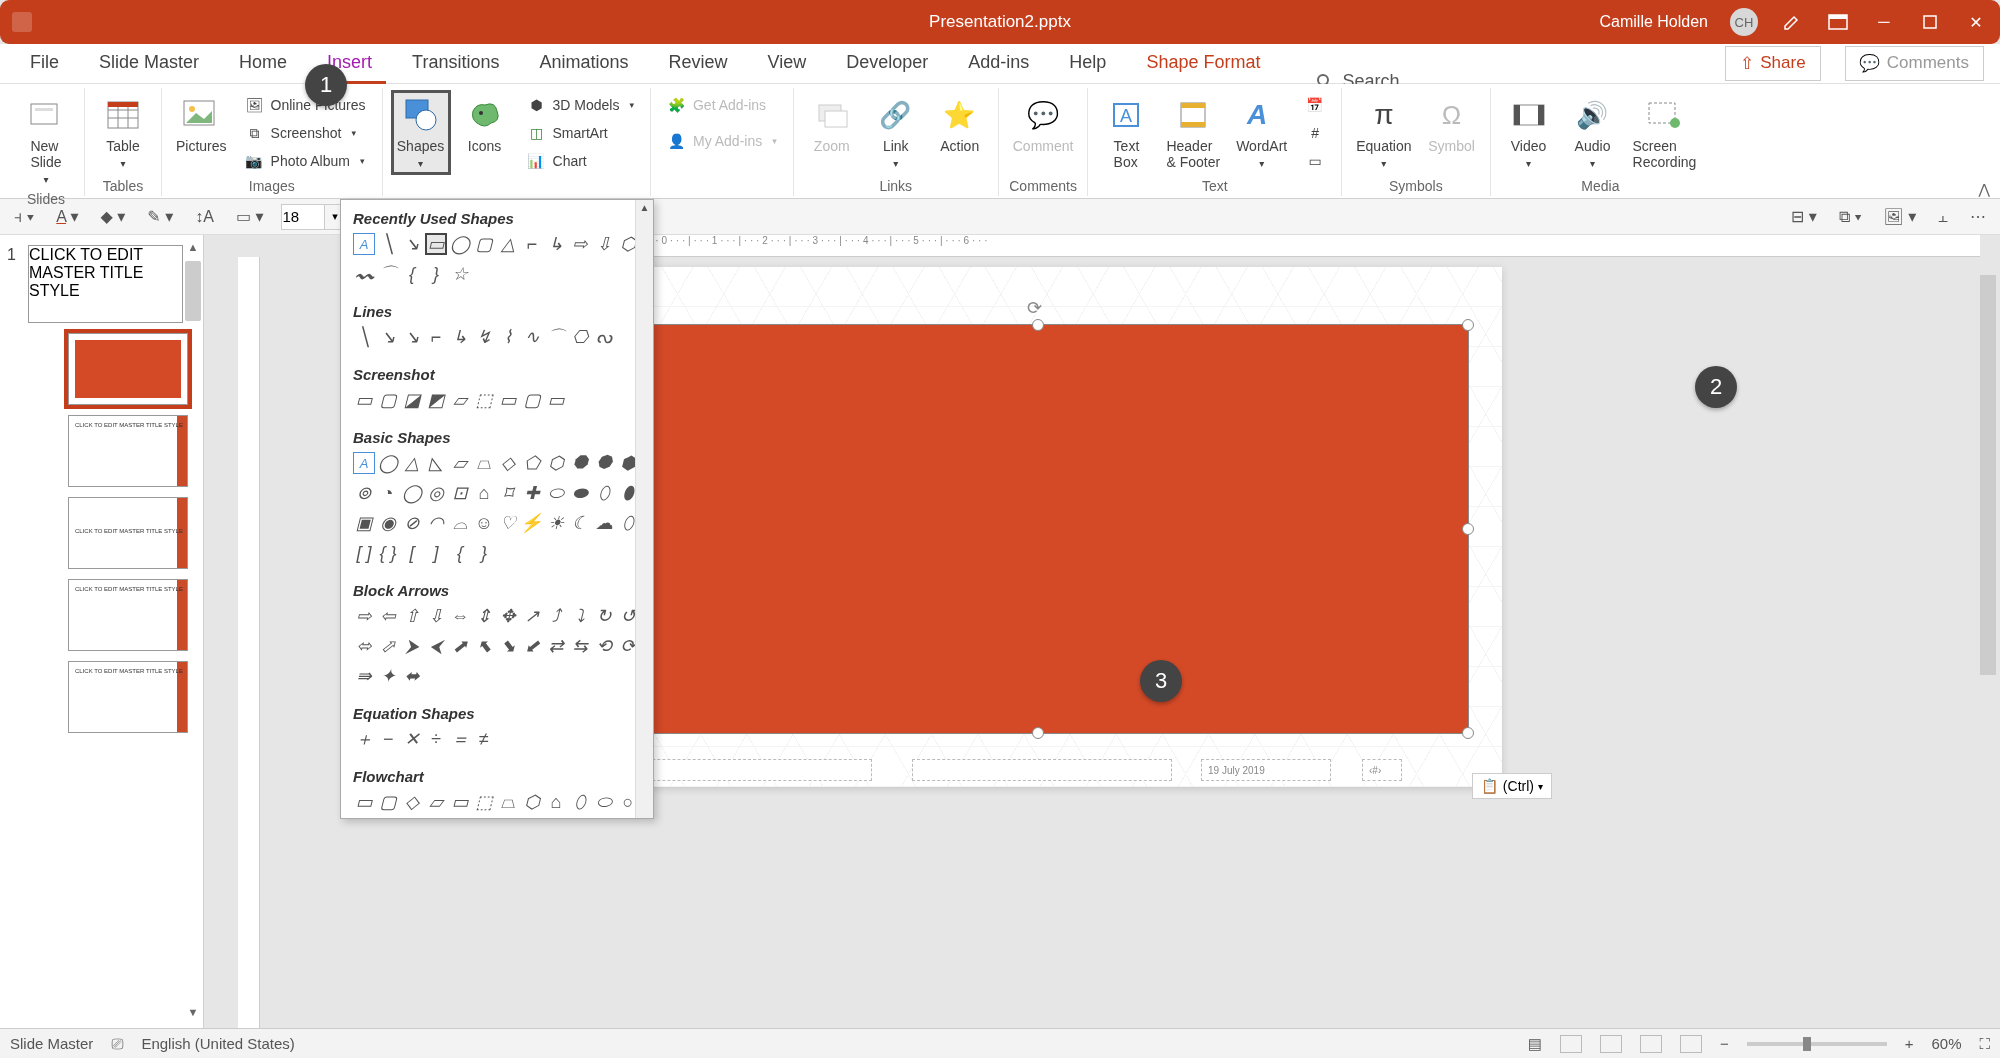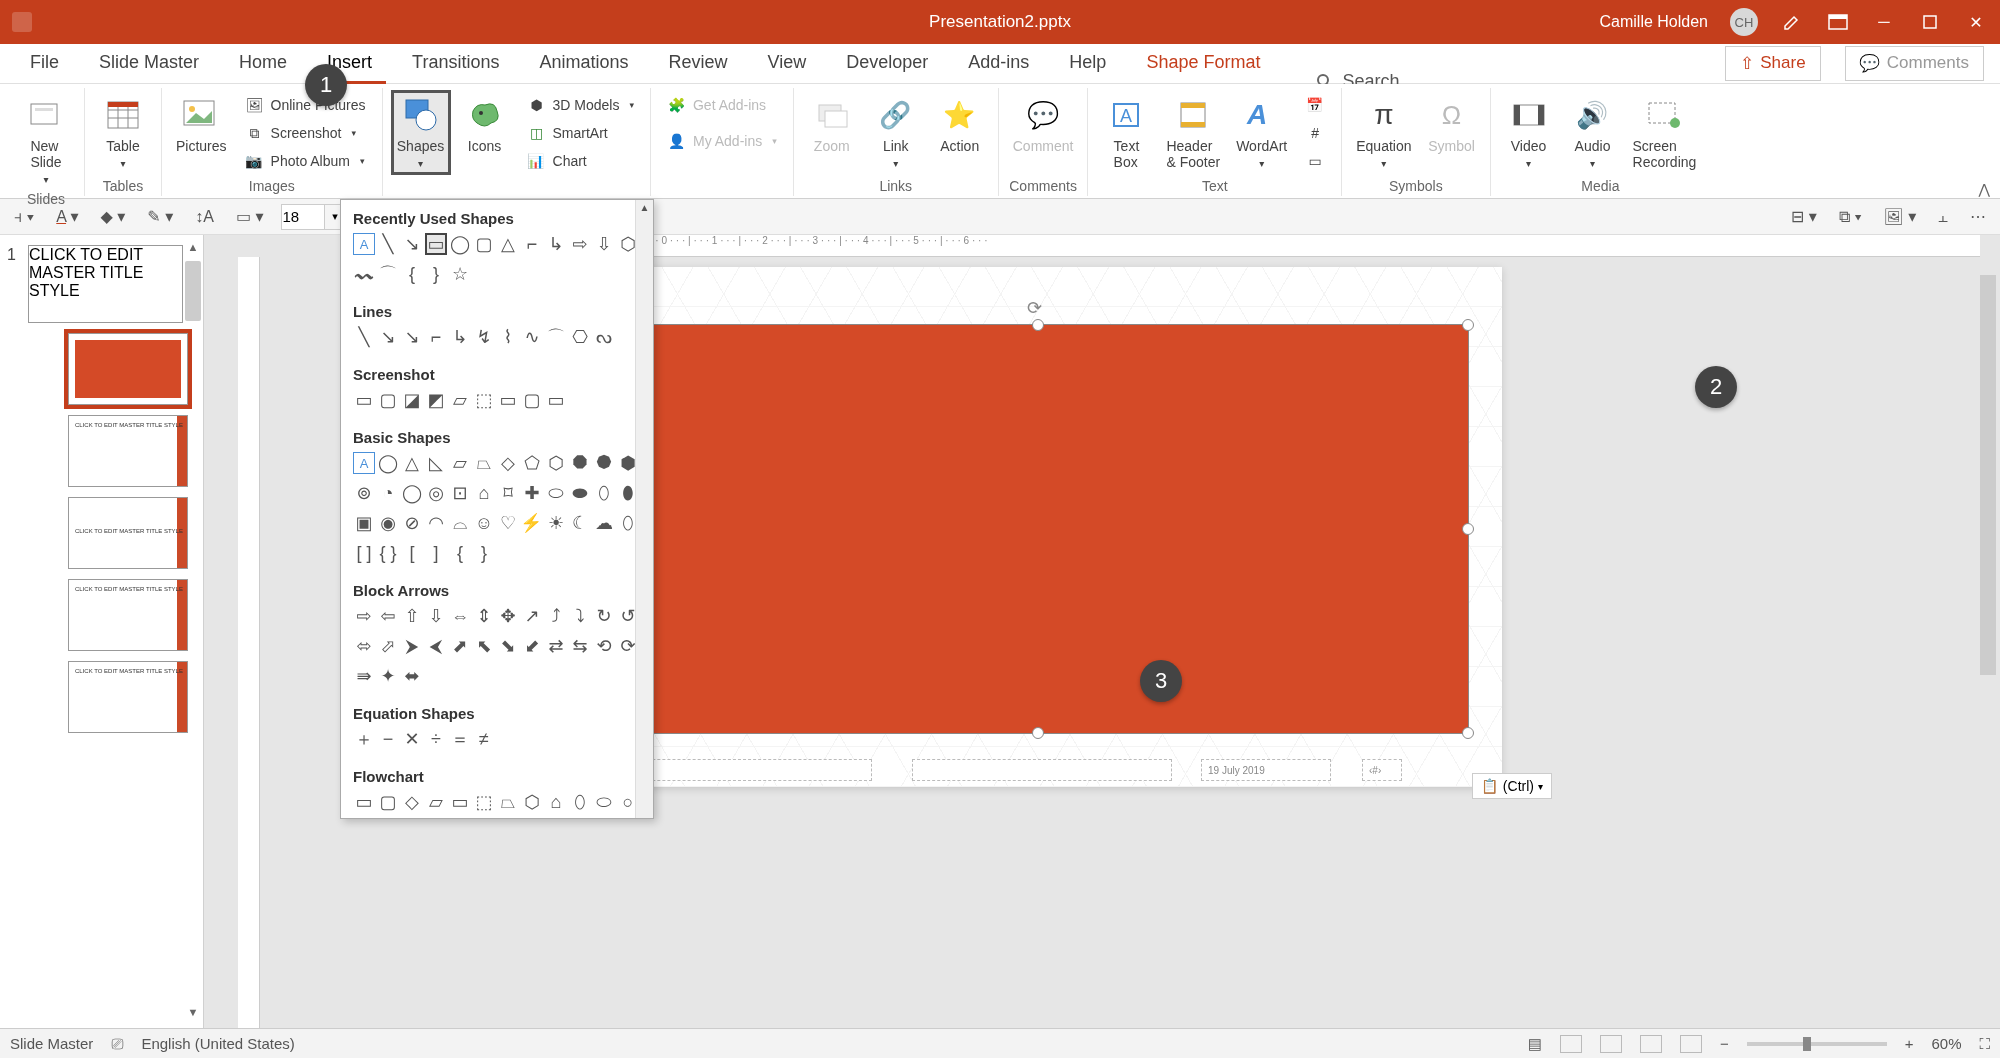--- a/index.html
+++ b/index.html
@@ -1,29 +1,29 @@
 <!DOCTYPE html>
 <html><head>
 <meta charset="utf-8">
 <style>
 * { box-sizing: border-box; margin: 0; padding: 0; font-family: 'Segoe UI', Tahoma, sans-serif; }
 body { background: #e6e6e6; width: 2000px; height: 1058px; overflow: hidden; position: relative; }
 
 
-.titlebar { background: #c43e1c; height: 44px; display: flex; align-items: center; color: #fff; font-size: 16px; position: relative; padding: 0 12px; }
+.titlebar { background: #c43e1c; height: 44px; display: flex; align-items: center; color: #fff; font-size: 16px; position: relative; padding: 0 12px; border-radius: 9px; }
 .titlebar .app-icon { width: 20px; height: 20px; background: #fff3; border-radius: 3px; margin-right: 12px; }
 .titlebar .doc-title { position: absolute; left: 50%; transform: translateX(-50%); font-size: 17px; }
 .titlebar .right-controls { margin-left: auto; display: flex; align-items: center; gap: 22px; }
 .titlebar .avatar { width: 28px; height: 28px; border-radius: 50%; background: #d8d8d8; color: #666; display: flex; align-items: center; justify-content: center; font-size: 13px; }
 .titlebar .win-btn { width: 24px; display: flex; justify-content: center; font-size: 16px; cursor: pointer; }
 
 
 .ribbon-tabs { background: #fff; height: 40px; display: flex; align-items: center; padding: 0 16px; gap: 12px; border-bottom: 1px solid #e0e0e0; }
 .ribbon-tabs .tab { padding: 8px 14px; font-size: 18px; color: #444; cursor: pointer; border-bottom: 3px solid transparent; }
-.ribbon-tabs .tab.active { border-bottom-color: #c43e1c; color: #000000; }
+.ribbon-tabs .tab.active { border-bottom-color: #c43e1c; color: #a21caf; }
 .ribbon-tabs .tab.contextual { color: #c43e1c; }
 .ribbon-tabs .search-group { margin-left: 30px; display: flex; align-items: center; gap: 8px; font-size: 18px; color: #555; margin-top: 36px; }
 .ribbon-tabs .share-btn { margin-left: auto; border: 1px solid #ccc; padding: 6px 14px; font-size: 17px; color: #c43e1c; display: flex; gap: 6px; }
 .ribbon-tabs .comments-btn { margin-left: 12px; border: 1px solid #ccc; padding: 6px 14px; font-size: 17px; color: #999; display: flex; gap: 6px; }
 
 
 .ribbon { background: #fff; height: 115px; display: flex; border-bottom: 1px solid #d0d0d0; padding: 4px 8px 2px 8px; }
 .rgroup { display: flex; flex-direction: column; align-items: center; padding: 0 10px; border-right: 1px solid #e5e5e5; }
 .rgroup:last-of-type { border-right: none; }
 .rgroup .controls { display: flex; align-items: flex-start; gap: 8px; flex: 1; padding-top: 4px; }
@@ -77,21 +77,21 @@
 .statusbar { position: absolute; bottom: 0; left: 0; right: 0; height: 30px; background: #f3f3f3; border-top: 1px solid #ccc; display: flex; align-items: center; padding: 0 10px; font-size: 15px; color: #555; gap: 18px; }
 .statusbar .spacer { flex: 1; }
 .statusbar .viewbtn { width: 22px; height: 18px; border: 1px solid #bbb; cursor: pointer; }
 .zoom-slider { width: 140px; height: 4px; background: #ccc; position: relative; }
 .zoom-slider .knob { position: absolute; top: -5px; left: 56px; width: 8px; height: 14px; background: #888; }
 
 
 .shapes-dropdown { position: absolute; top: 199px; left: 340px; width: 314px; height: 620px; background: #fff; border: 1px solid #aaa; box-shadow: 3px 3px 8px rgba(0,0,0,0.2); z-index: 500; overflow: hidden; }
 .shapes-dropdown .sd-scroll { position: absolute; right: 0; top: 0; bottom: 0; width: 18px; background: #f0f0f0; border-left: 1px solid #ddd; }
 .shapes-dropdown .sd-scroll .arr { text-align: center; font-size: 10px; color: #555; padding: 2px; }
-.shapes-dropdown .section { padding: 6px 12px 2px 12px; }
+.shapes-dropdown .section { padding: 6px 12px 2px 12px; font-style: italic; }
 .shapes-dropdown .section-title { font-weight: 600; font-size: 15px; color: #333; padding: 4px 0; }
 .shapes-dropdown .shape-row { display: flex; flex-wrap: wrap; gap: 2px; padding: 2px 0 6px 0; }
 .shapes-dropdown .shape-glyph { width: 22px; height: 22px; font-size: 18px; color: #555; display: flex; align-items: center; justify-content: center; cursor: pointer; border: 1px solid transparent; }
 .shapes-dropdown .shape-glyph.sel { border: 2px solid #444; background: #e8e8e8; }
 
 
 .callout { position: absolute; width: 42px; height: 42px; border-radius: 50%; background: #444; color: #fff; font-size: 22px; display: flex; align-items: center; justify-content: center; z-index: 900; box-shadow: 0 2px 4px rgba(0,0,0,0.3); }
 
 svg { display: block; }
 </style>

